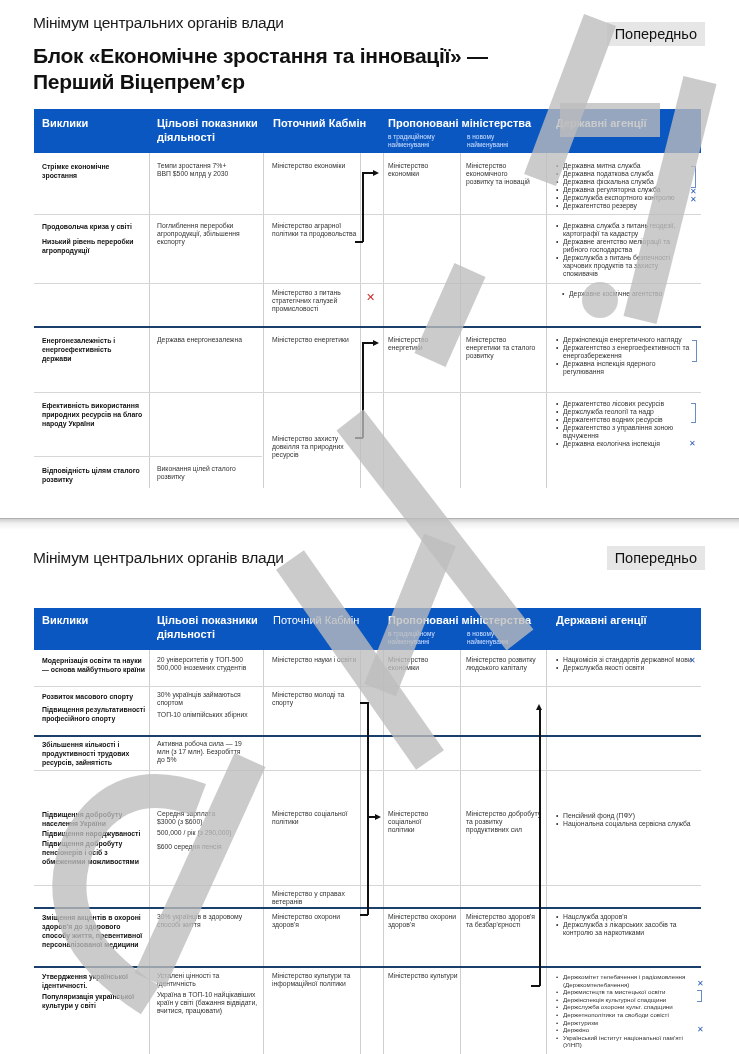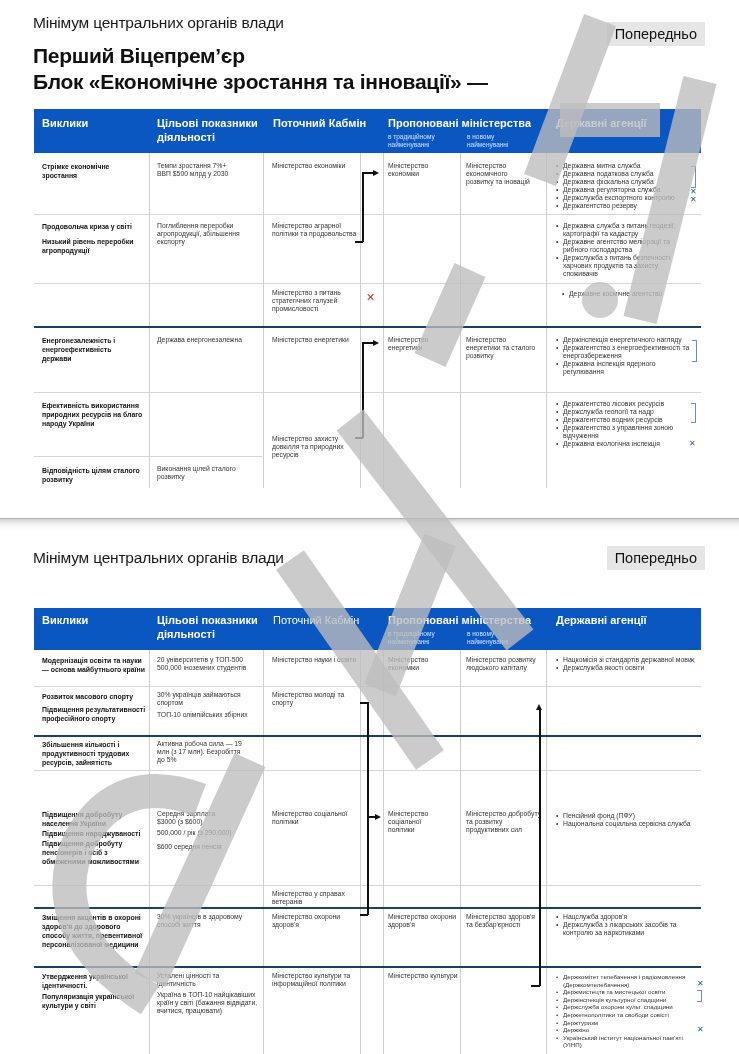--- a/index.html
+++ b/index.html
@@ -42,22 +42,22 @@
 
   .watermark { position: absolute; left: 0; top: 0; width: 739px; height: 1054px; pointer-events: none; }
 </style>
 </head>
 <body>
 
 <div class="slide slide1">
   <div class="subtitle" style="top:14px;">Мінімум центральних органів влади</div>
   <div class="badge" style="top:22px;">Попередньо</div>
   <div class="title" style="top:43px;">
+    <div>Блок «Економічне зростання та інновації» —</div>
     <div>Перший Віцепрем’єр</div>
-    <div>Блок «Економічне зростання та інновації» —</div>
   </div>
 
   <div class="thead" style="top:109px; height:44px;">
     <div class="th" style="left:8px; top:7px;">Виклики</div>
     <div class="th" style="left:123px; top:7px;">
       <div>Цільові показники</div>
       <div>діяльності</div>
     </div>
     <div class="th" style="left:239px; top:7px;">Поточний Кабмін</div>
     <div class="th" style="left:354px; top:7px;">Пропоновані міністерства</div>

